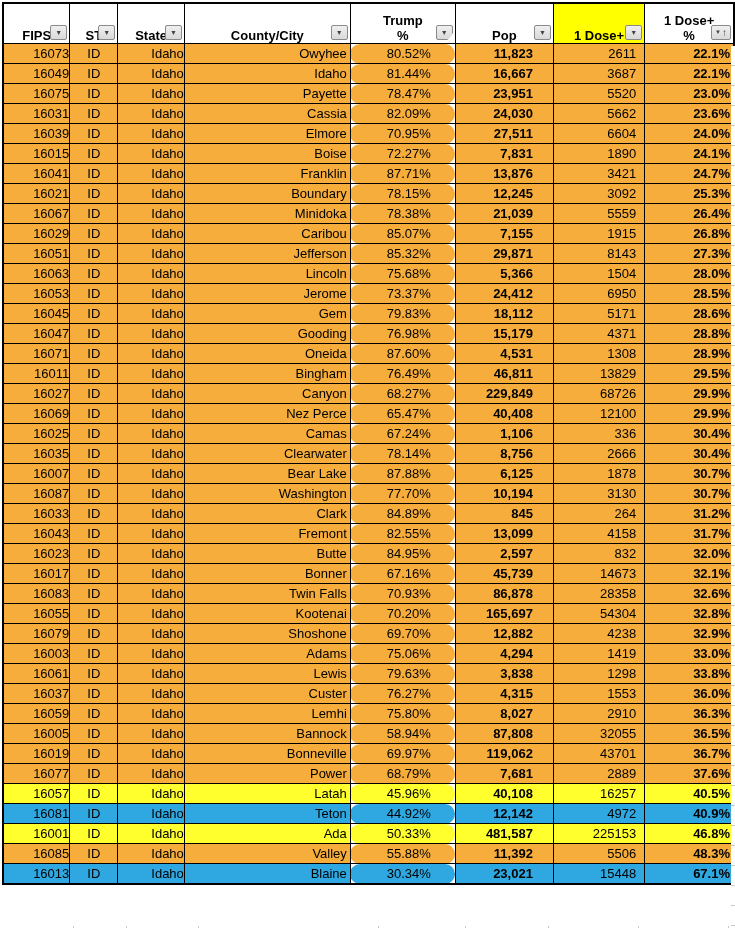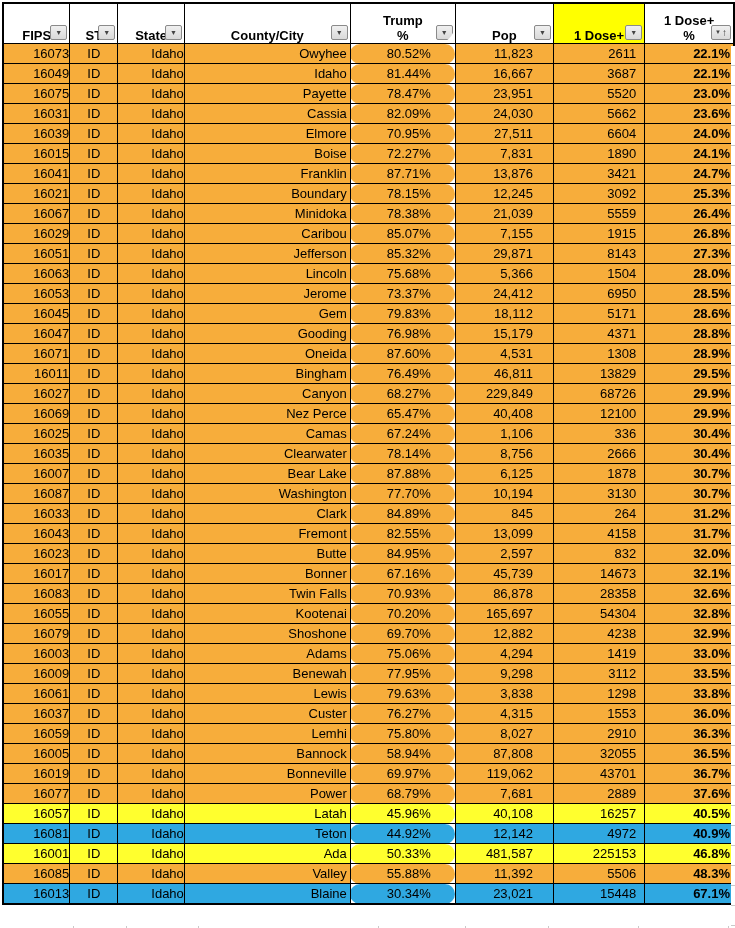--- a/index.html
+++ b/index.html
@@ -86,21 +86,21 @@
   tbody td {
     height: 19px;
     font-size: 13px;
     line-height: 19px;
     text-align: right;
     padding-right: 5px;
   }
   tbody td.col-st        { text-align: center; padding-right: 0; }
   tbody td.col-county    { padding-right: 3px; }
   tbody td.col-trump_pct { padding-right: 24px; }
-  tbody td.col-pop       { font-weight: normal; padding-right: 20px; }
+  tbody td.col-pop       { font-weight: bold; padding-right: 20px; }
   tbody td.col-dose1     { padding-right: 8px; }
   tbody td.col-dose1_pct { font-weight: bold; padding-right: 3px; }
 
   tr.hl-orange td { background: var(--row-orange, #f7ad3b); }
   tr.hl-yellow td { background: var(--row-yellow, #ffff2e); }
   tr.hl-blue   td { background: var(--row-blue, #2fa8e1); }
 
   
   .right-strip {
     position: absolute;
@@ -515,30 +515,20 @@
           <td class="col-fips">16003</td>
           <td class="col-st">ID</td>
           <td class="col-state">Idaho</td>
           <td class="col-county">Adams</td>
           <td class="col-trump_pct">75.06%</td>
           <td class="col-pop">4,294</td>
           <td class="col-dose1">1419</td>
           <td class="col-dose1_pct">33.0%</td>
         </tr>
         <tr class="hl-orange">
-          <td class="col-fips">16009</td>
-          <td class="col-st">ID</td>
-          <td class="col-state">Idaho</td>
-          <td class="col-county">Benewah</td>
-          <td class="col-trump_pct">77.95%</td>
-          <td class="col-pop">9,298</td>
-          <td class="col-dose1">3112</td>
-          <td class="col-dose1_pct">33.5%</td>
-        </tr>
-        <tr class="hl-orange">
           <td class="col-fips">16061</td>
           <td class="col-st">ID</td>
           <td class="col-state">Idaho</td>
           <td class="col-county">Lewis</td>
           <td class="col-trump_pct">79.63%</td>
           <td class="col-pop">3,838</td>
           <td class="col-dose1">1298</td>
           <td class="col-dose1_pct">33.8%</td>
         </tr>
         <tr class="hl-orange">

